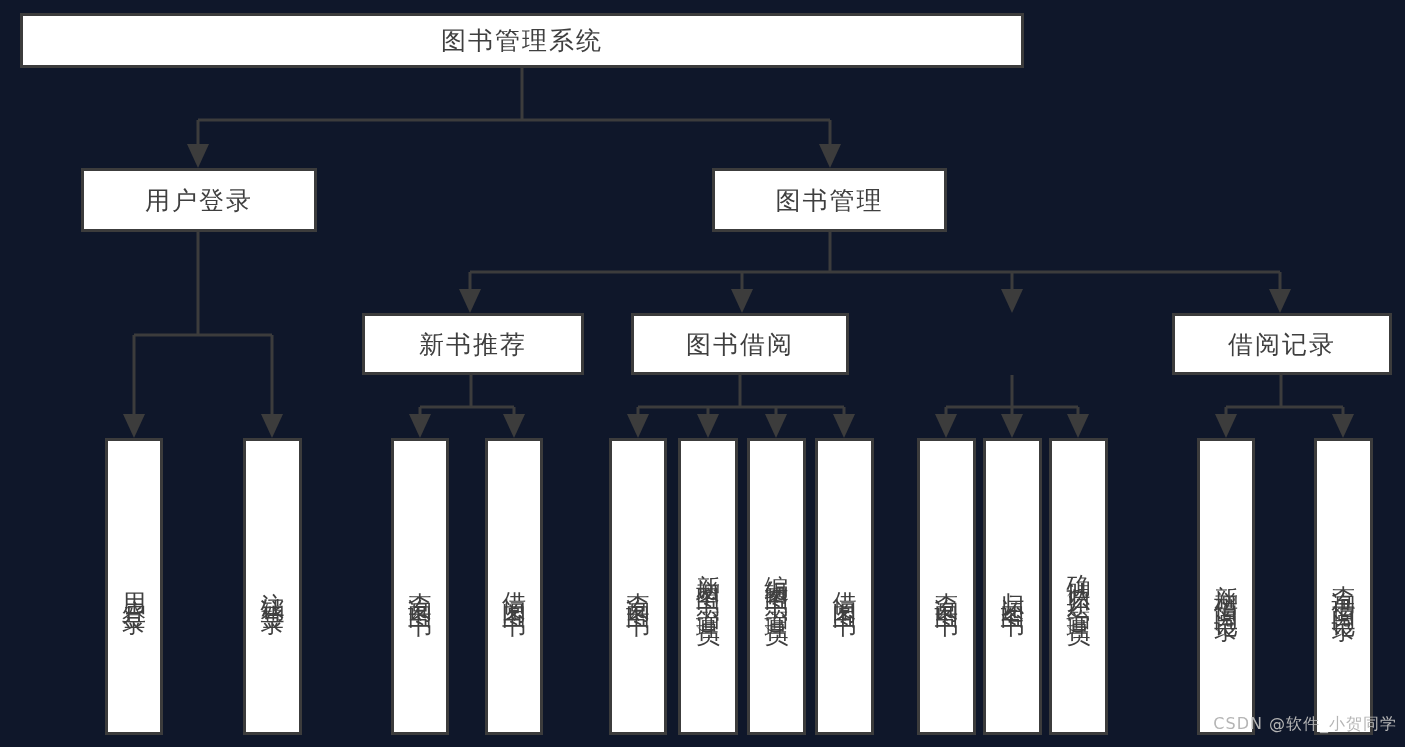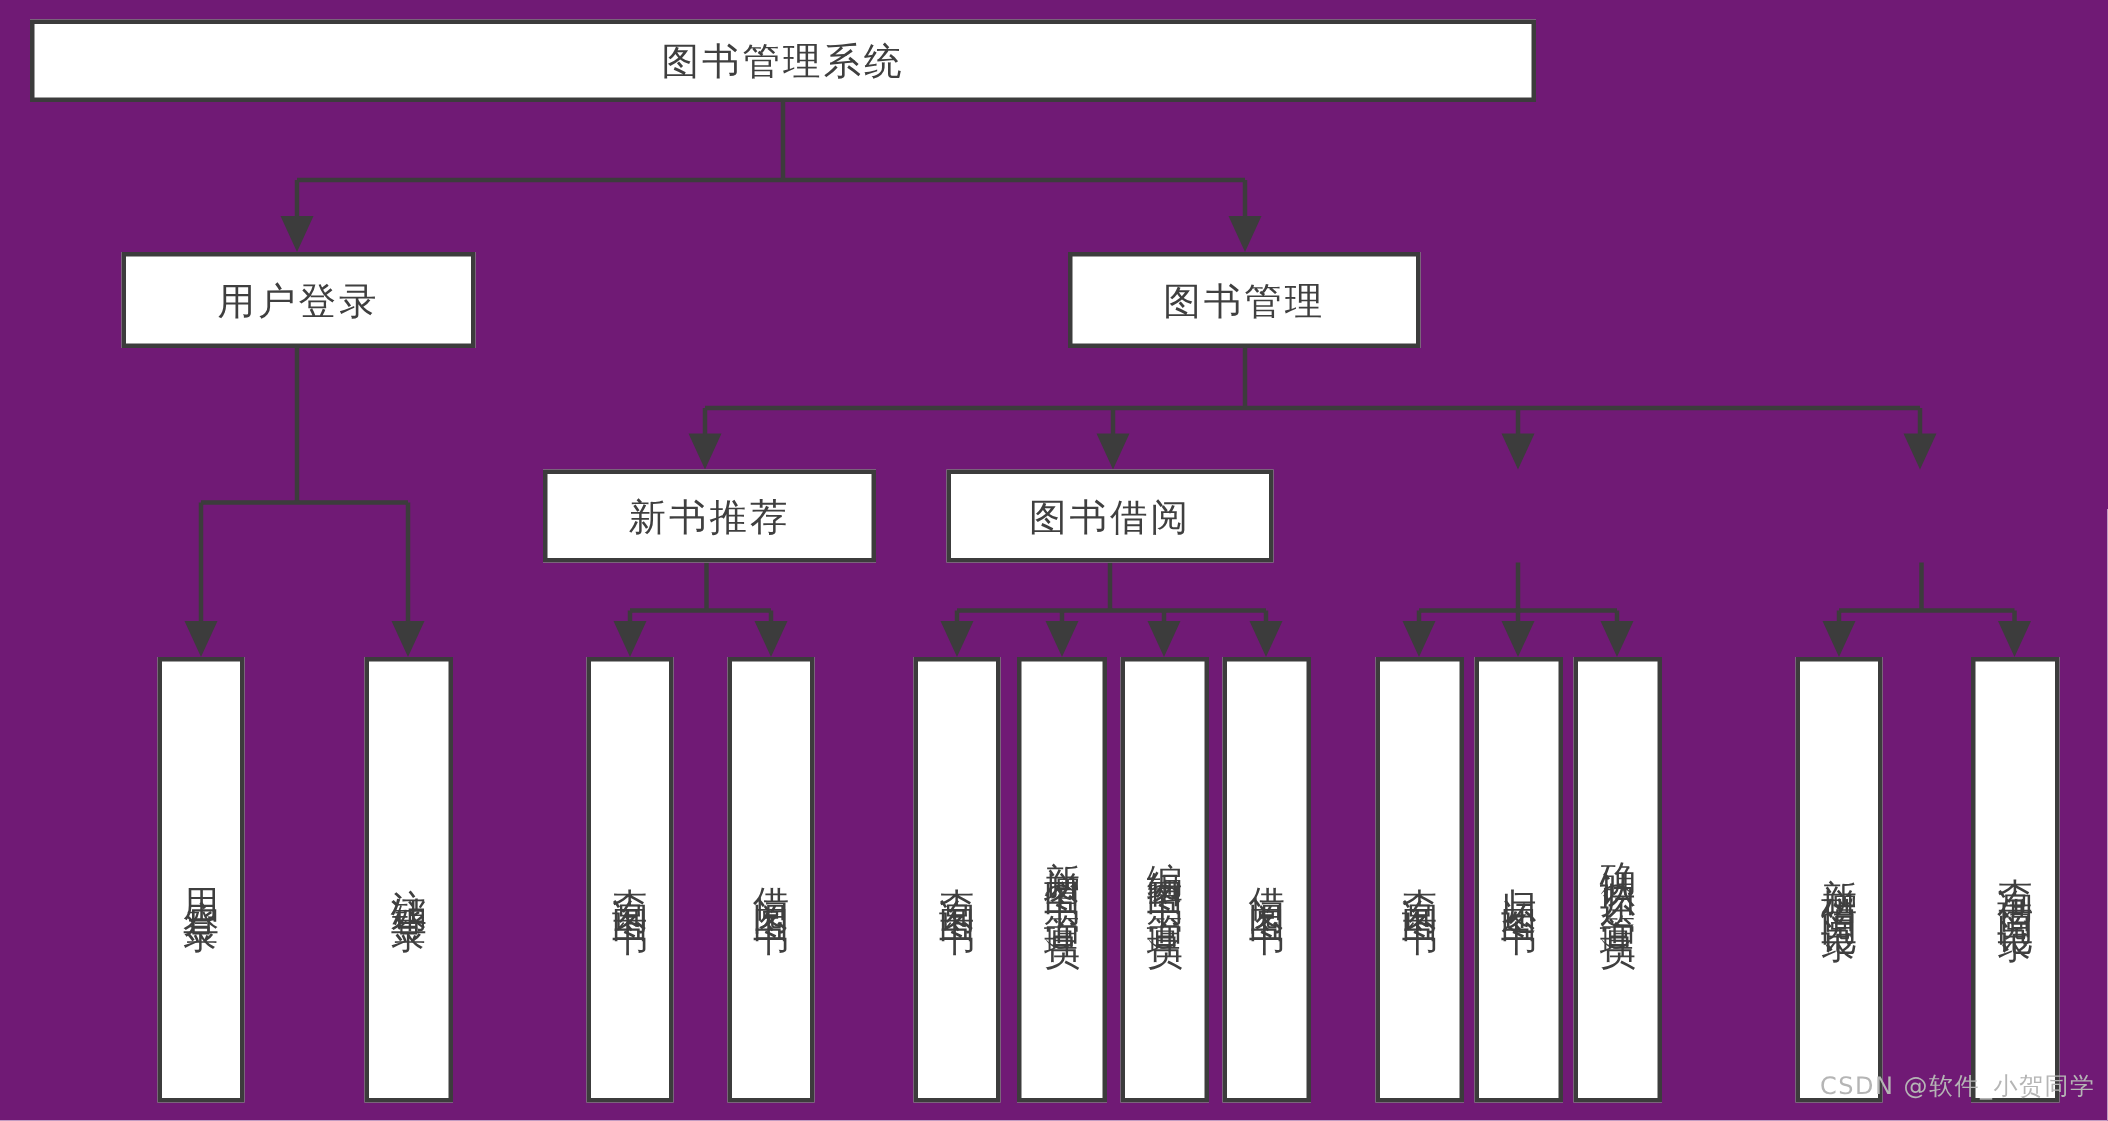--- a/index.html
+++ b/index.html
@@ -4,21 +4,21 @@
 <style>
   :root{
     --line-color:#3c3c3c;
     --text-color:#3f3f3f;
     --wm-color:#b5b5b5;
   }
   html,body{margin:0;padding:0;background:#ffffff;}
   .canvas{
     position:relative;
     width:1405px;height:747px;
-    background:#701a75;
+    background:#0f172a;
     font-family:"DejaVu Sans","Liberation Sans",sans-serif;
     color:var(--text-color);
     overflow:hidden;
   }
   .connectors{
     position:absolute;left:0;top:0;width:1405px;height:747px;
     color:var(--line-color);
   }
   .node{
     position:absolute;
@@ -111,20 +111,23 @@
   <div class="node hbox" style="left:712px;top:168px;width:235px;height:64px;text-align:center;">
     <span>图书管理</span>
   </div>
 
   <div class="node hbox" style="left:362px;top:313px;width:222px;height:62px;">
     <span>新书推荐</span>
   </div>
   <div class="node hbox" style="left:631px;top:313px;width:218px;height:62px;">
     <span>图书借阅</span>
   </div>
+  <div class="node hbox" style="left:1172px;top:313px;width:220px;height:62px;">
+    <span>借阅记录</span>
+  </div>
 
   <div class="node vbox" style="left:105px;width:58px;">
     <span>用户登录</span>
   </div>
   <div class="node vbox" style="left:243px;width:59px;">
     <span>注销登录</span>
   </div>
   <div class="node vbox" style="left:391px;width:58px;">
     <span>查询图书</span>
   </div>

